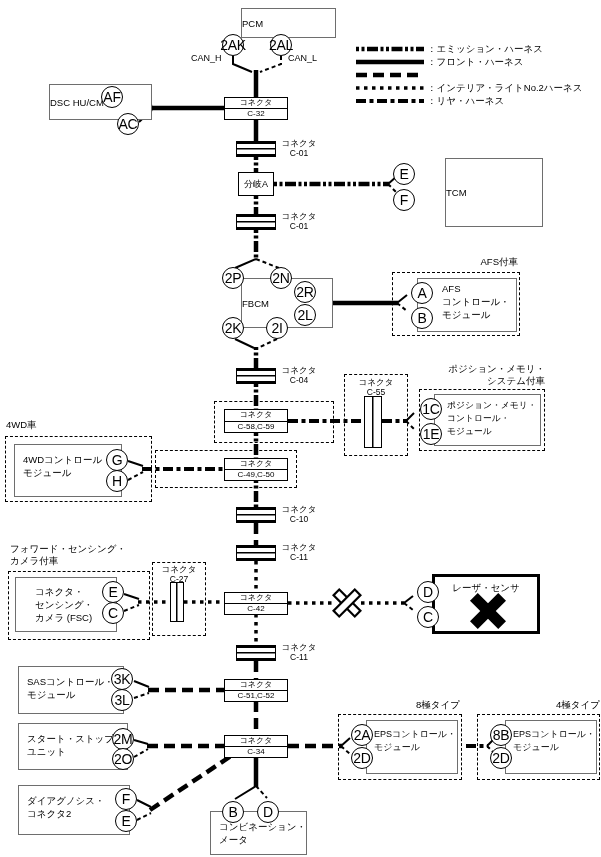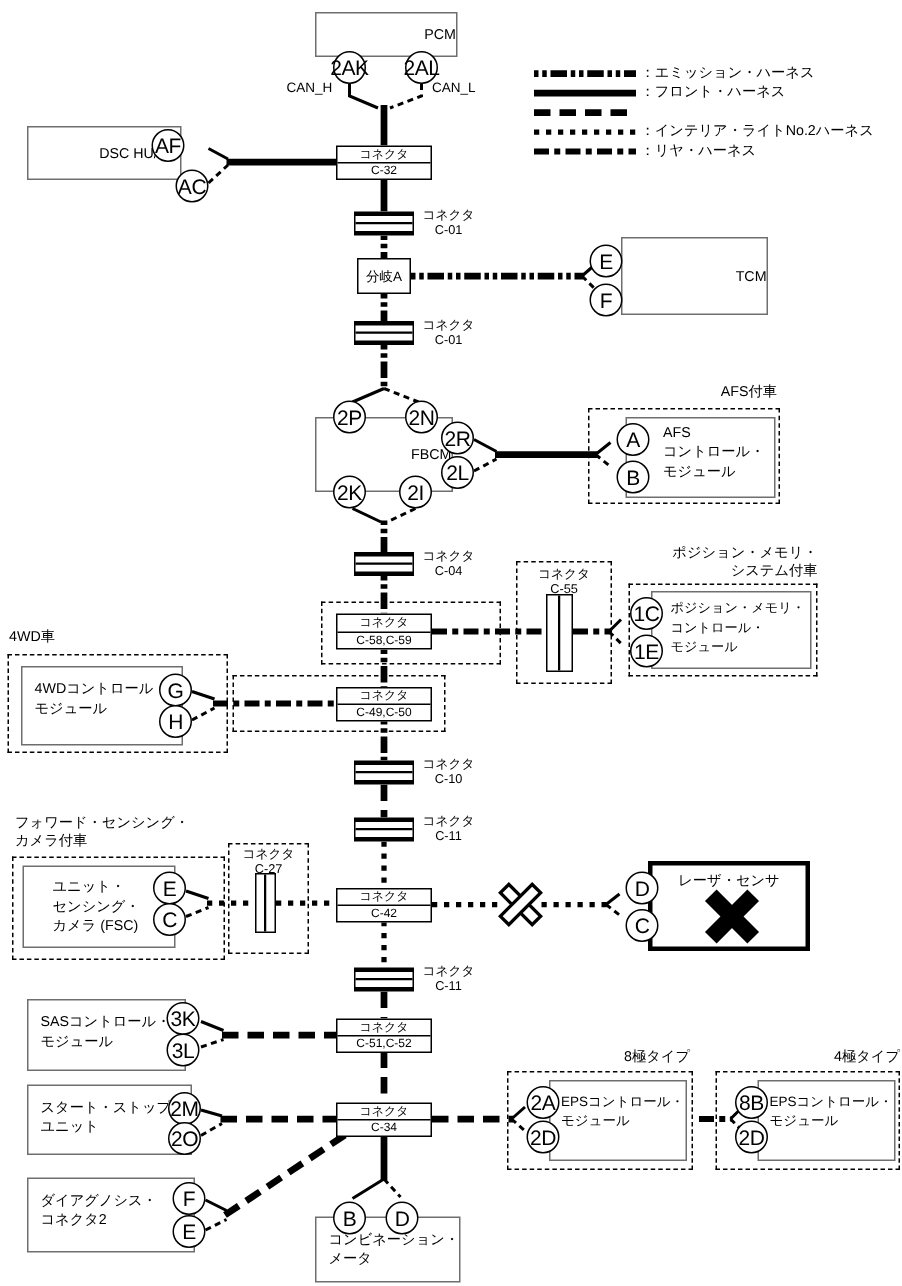--- a/index.html
+++ b/index.html
@@ -11,21 +11,21 @@
   .ws {stroke:#000;stroke-width:4.5;fill:none;}
   .wth{stroke:#000;stroke-width:2;fill:none;}
   .wtd{stroke:#000;stroke-width:2;fill:none;stroke-dasharray:4 3;}
   .wem{stroke:#000;stroke-width:4.5;fill:none;stroke-dasharray:3 2.5 3 2.5 11 2.5;}
   .wld{stroke:#000;stroke-width:4.5;fill:none;stroke-dasharray:11 6;}
   .wdo{stroke:#000;stroke-width:3.5;fill:none;stroke-dasharray:3.5 4.5;}
   .wdd{stroke:#000;stroke-width:4;fill:none;stroke-dasharray:10 3.5 4 3.5;}
   
   .mbox{position:absolute;border:1.7px solid #6e6e6e;background:#fff;z-index:2;
         display:flex;flex-direction:column;}
-  .mbox.center{align-items:flex-end;justify-content:center;}
+  .mbox.center{align-items:flex-start;justify-content:center;margin-left:31px;}
   .ml{font-size:9.5px;line-height:13px;white-space:nowrap;}
   .gbox{position:absolute;border:1.6px dashed #000;background:transparent;z-index:1;}
   .jbox{position:absolute;width:64px;height:23px;border:1.5px solid #000;background:#fff;
         z-index:3;display:flex;flex-direction:column;}
   .jrow{flex:1;display:flex;align-items:center;justify-content:center;font-size:8px;
         line-height:8px;white-space:nowrap;}
   .jrow:first-child{border-bottom:1.5px solid #000;}
   .bbox{position:absolute;border:1.5px solid #000;background:#fff;z-index:3;
         display:flex;align-items:center;justify-content:center;font-size:9px;white-space:nowrap;}
   .csym{position:absolute;width:40px;height:16px;border:1.5px solid #000;
@@ -156,42 +156,42 @@
   <div class="t" style="left:10px;top:555px">カメラ付車</div>
   <div class="t right" style="left:338px;top:699px;width:122px">8極タイプ</div>
   <div class="t right" style="left:477px;top:699px;width:123px">4極タイプ</div>
 
   <div class="mbox center" style="left:210px;top:8px;width:95px;height:30px">
     <div class="ml">PCM</div>
   </div>
   <div class="mbox center" style="left:18px;top:84px;width:103px;height:36px">
     <div class="ml">DSC HU/CM</div>
   </div>
-  <div class="mbox center" style="left:414px;top:158px;width:98px;height:52px">
+  <div class="mbox center" style="left:414px;top:158px;width:98px;height:69px">
     <div class="ml">TCM</div>
   </div>
   <div class="mbox center" style="left:210px;top:278px;width:92px;height:50px">
     <div class="ml">FBCM</div>
   </div>
   <div class="mbox" style="left:417px;top:278px;width:100px;height:54px;padding:3px 0 0 24px">
     <div class="ml">AFS</div>
     <div class="ml">コントロール・</div>
     <div class="ml">モジュール</div>
   </div>
   <div class="mbox" style="left:434px;top:394px;width:107px;height:52px;padding:4px 0 0 12px">
     <div class="ml" style="font-size:8.8px">ポジション・メモリ・</div>
     <div class="ml" style="font-size:8.8px">コントロール・</div>
     <div class="ml" style="font-size:8.8px">モジュール</div>
   </div>
   <div class="mbox" style="left:14px;top:444px;width:108px;height:53px;padding:8px 0 0 8px">
     <div class="ml">4WDコントロール・</div>
     <div class="ml">モジュール</div>
   </div>
   <div class="mbox" style="left:15px;top:577px;width:102px;height:55px;padding:7px 0 0 19px">
-    <div class="ml">ユニット・</div>
+    <div class="ml">コネクタ・</div>
     <div class="ml">センシング・</div>
     <div class="ml">カメラ (FSC)</div>
   </div>
   <div class="mbox laser" style="left:432px;top:574px;width:108px;height:60px;padding-top:4px;align-items:center">
     <div class="ml">レーザ・センサ</div>
   </div>
   <div class="mbox" style="left:18px;top:666px;width:106px;height:48px;padding:8px 0 0 8px">
     <div class="ml">SASコントロール・</div>
     <div class="ml">モジュール</div>
   </div>

